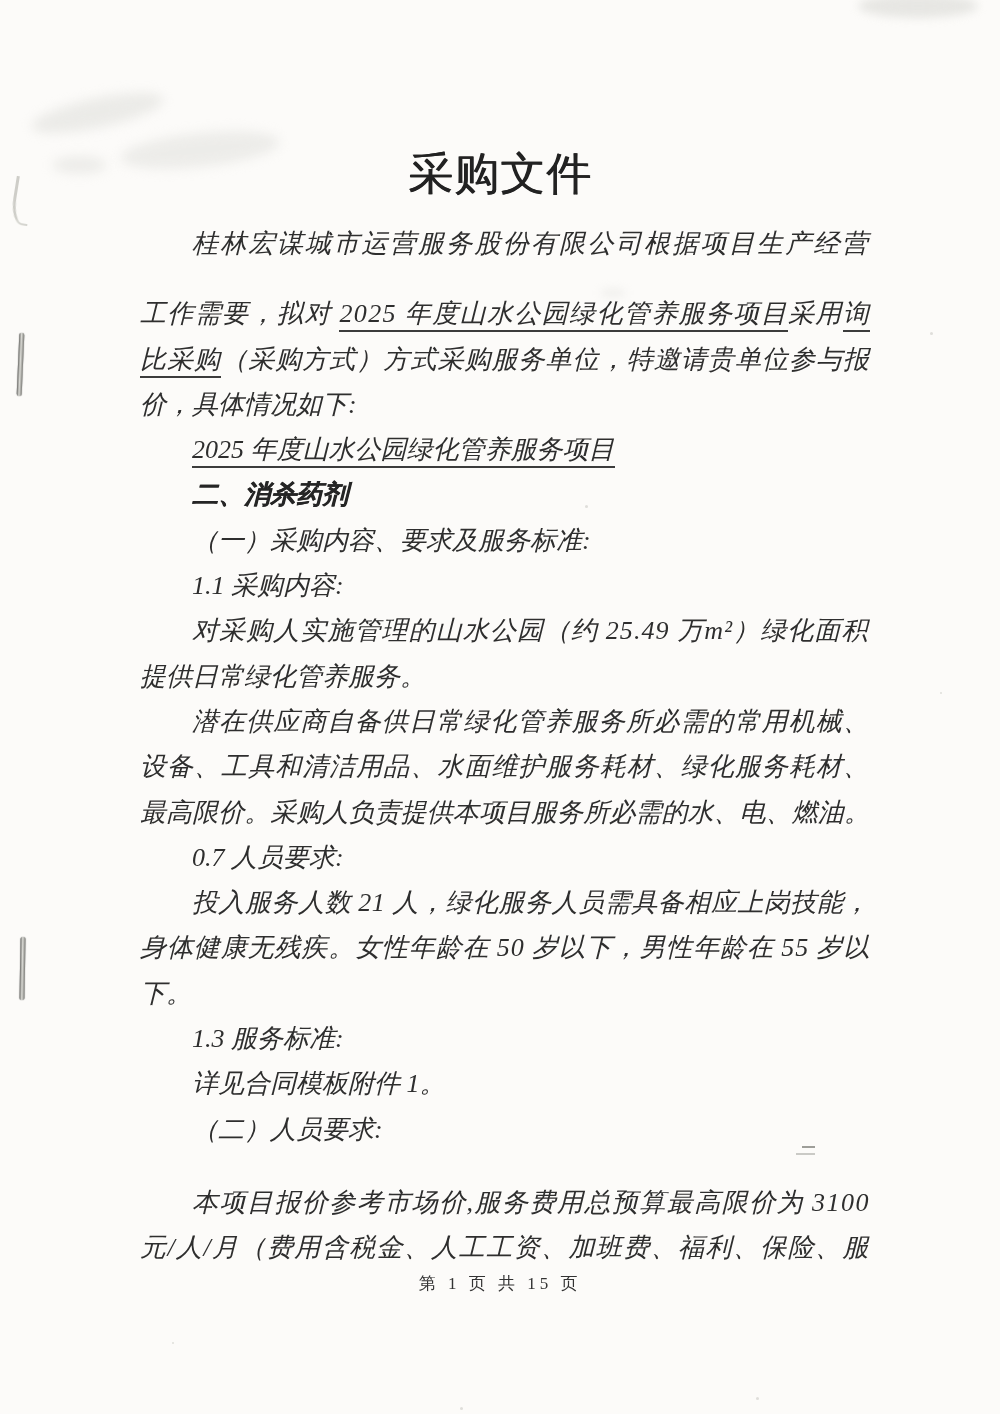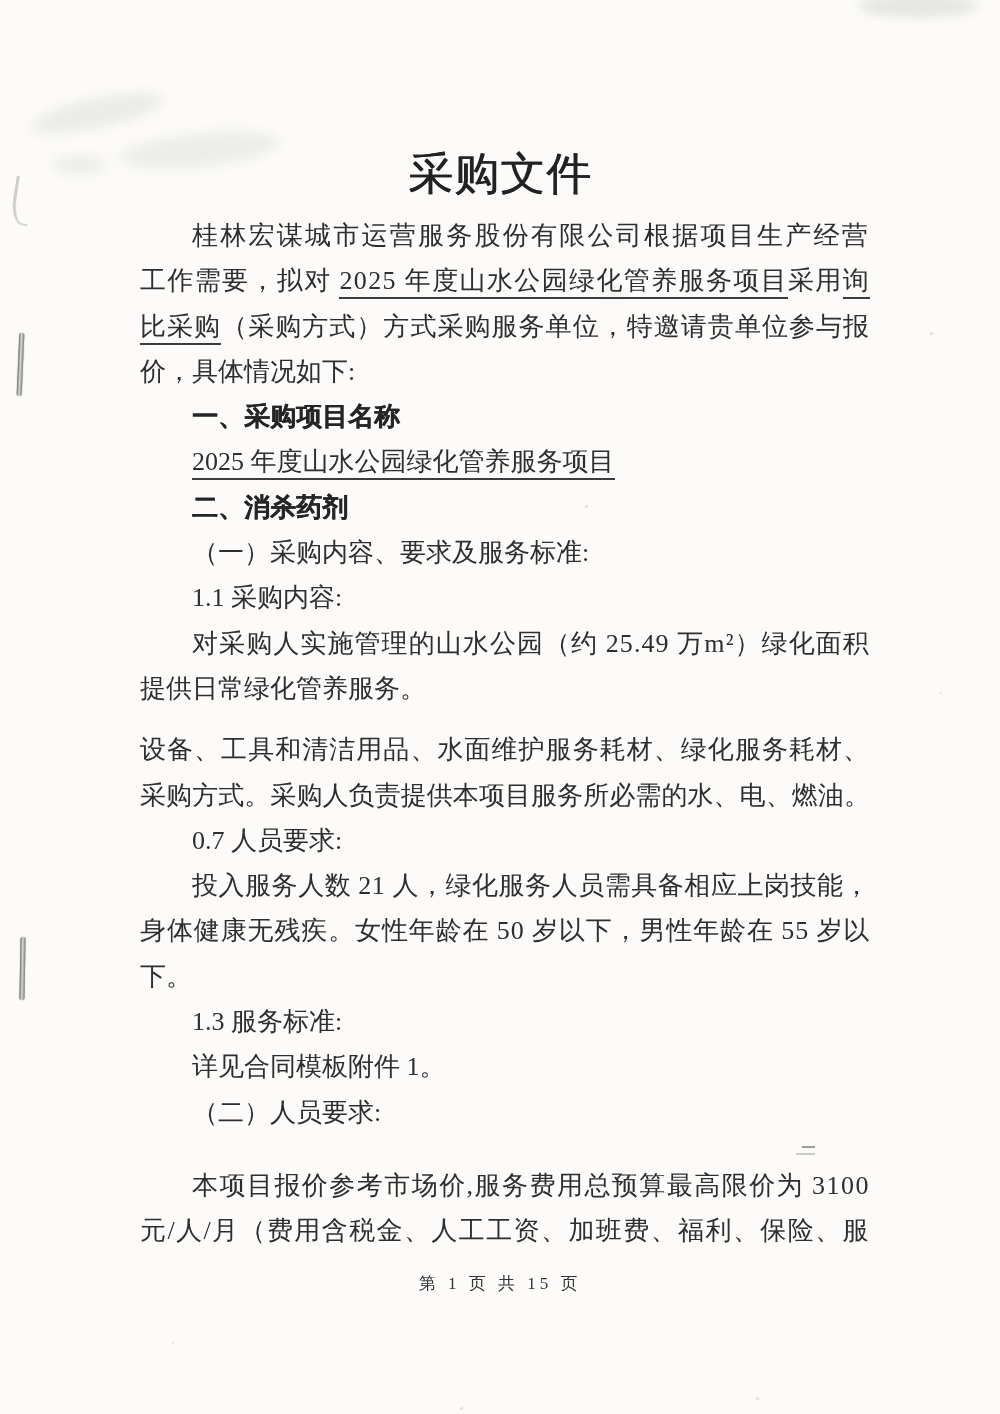--- a/index.html
+++ b/index.html
@@ -29,22 +29,23 @@
     font-weight: normal;
     color: #222;
     letter-spacing: 1px;
     text-shadow: 0.7px 0 0 currentColor;
   }
 
   
   .text-column {
     position: absolute;
     left: 140px;
-    top: 213px;
+    top: 221px;
     width: 730px;
+    font-style: italic;
   }
   .line {
     height: 45.3px;
     line-height: 45.3px;
     font-size: 26px;
     white-space: nowrap;
     color: #2e2e2e;
   }
   .line.indent { padding-left: 52px; }
   .line.heading {
@@ -133,32 +134,32 @@
   <div class="artifact speck sp2"></div>
   <div class="artifact speck sp3"></div>
   <div class="artifact speck sp4"></div>
   <div class="artifact speck sp5"></div>
   <div class="artifact speck sp6"></div>
 
   <div class="doc-title">采购文件</div>
 
   <div class="text-column">
       <div class="line indent just" style="letter-spacing: 2.25px;"><span>桂林宏谋城市运营服务股份有限公司根据项目生产经营</span></div>
-      <div class="line just" style="letter-spacing: 1.37px;"><span>工作需要，拟对 </span><span class="u">2025 年度山水公园绿化管养服务项目</span><span>采用</span><span class="u">询</span></div>
+      <div class="line just" style="letter-spacing: 1.37px; margin-top: 25px;"><span>工作需要，拟对 </span><span class="u">2025 年度山水公园绿化管养服务项目</span><span>采用</span><span class="u">询</span></div>
       <div class="line just" style="letter-spacing: 1.04px;"><span class="u">比采购</span><span>（采购方式）方式采购服务单位，特邀请贵单位参与报</span></div>
       <div class="line"><span>价，具体情况如下:</span></div>
-      <div class="line indent heading"><span>一、采购项目名称</span></div>
       <div class="line indent"><span class="u">2025 年度山水公园绿化管养服务项目</span></div>
       <div class="line indent heading"><span>二、消杀药剂</span></div>
       <div class="line indent"><span>（一）采购内容、要求及服务标准:</span></div>
       <div class="line indent"><span>1.1 采购内容:</span></div>
       <div class="line indent just" style="letter-spacing: 1.08px;"><span>对采购人实施管理的山水公园（约 25.49 万m²）绿化面积</span></div>
       <div class="line"><span>提供日常绿化管养服务。</span></div>
-      <div class="line just" style="letter-spacing: 1.04px; margin-top: 16px;"><span>设备、工具和清洁用品、水面维护服务耗材、绿化服务耗材、</span></div>
-      <div class="line just" style="letter-spacing: 0.07px;"><span>采购方式。采购人负责提供本项目服务所必需的水、电、燃油。</span></div>
+      <div class="line indent just" style="letter-spacing: 1.12px;"><span>潜在供应商自备供日常绿化管养服务所必需的常用机械、</span></div>
+      <div class="line just" style="letter-spacing: 1.04px;"><span>设备、工具和清洁用品、水面维护服务耗材、绿化服务耗材、</span></div>
+      <div class="line just" style="letter-spacing: 0.07px;"><span>最高限价。采购人负责提供本项目服务所必需的水、电、燃油。</span></div>
       <div class="line indent"><span>0.7 人员要求:</span></div>
       <div class="line indent just" style="letter-spacing: 0.54px;"><span>投入服务人数 21 人，绿化服务人员需具备相应上岗技能，</span></div>
       <div class="line just" style="letter-spacing: 0.88px;"><span>身体健康无残疾。女性年龄在 50 岁以下，男性年龄在 55 岁以</span></div>
       <div class="line"><span>下。</span></div>
       <div class="line indent"><span>1.3 服务标准:</span></div>
       <div class="line indent"><span>详见合同模板附件 1。</span></div>
       <div class="line indent"><span>（二）人员要求:</span></div>
       <div class="line indent just" style="letter-spacing: 1.46px; margin-top: 28px;"><span>本项目报价参考市场价,服务费用总预算最高限价为 3100</span></div>
       <div class="line just" style="letter-spacing: 1.41px;"><span>元/人/月（费用含税金、人工工资、加班费、福利、保险、服</span></div>
     </div>

